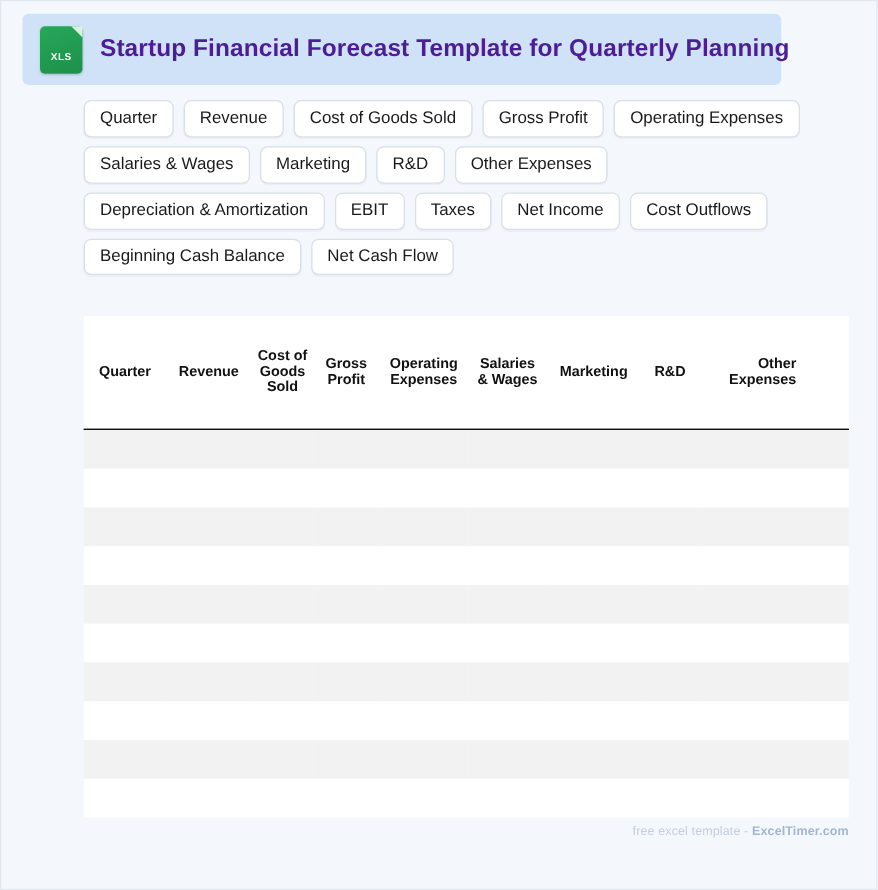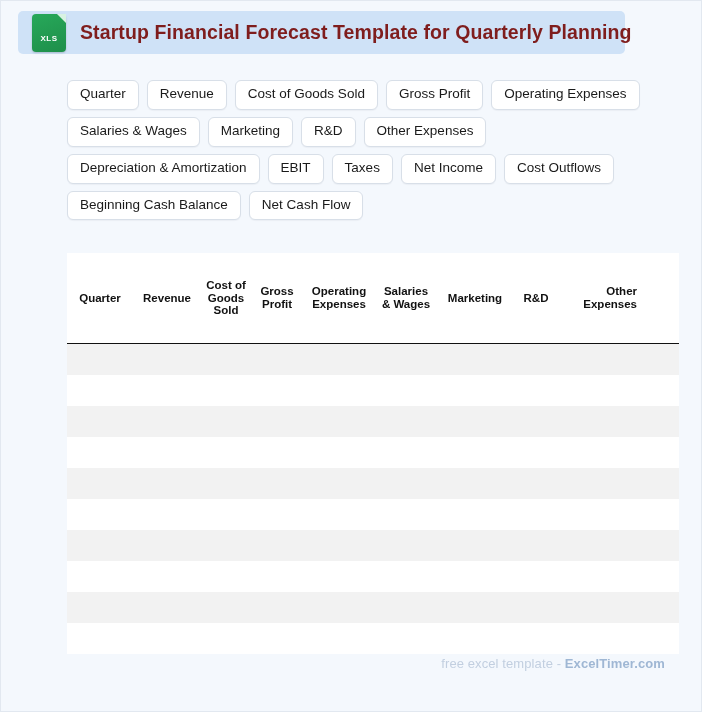--- a/index.html
+++ b/index.html
@@ -21,21 +21,21 @@
     box-sizing: border-box;
     border: 1px solid #e2e8f0;
   }
 
   
   .header {
     position: absolute;
     left: 17px;
     top: 10px;
     width: 607px;
-    height: 43px;
+    height: 57px;
     background: #cfe2f7;
     border-radius: 5px;
     display: flex;
     align-items: center;
     padding-left: 14px;
     box-sizing: border-box;
   }
   .xls-icon {
     width: 34px;
     height: 38px;
@@ -59,21 +59,21 @@
     bottom: 9px;
     text-align: center;
     color: #ffffff;
     font-size: 8px;
     font-weight: bold;
     letter-spacing: .4px;
     font-family: "Liberation Sans", sans-serif;
   }
   .header-title {
     margin-left: 14px;
-    color: #7f1d1d;
+    color: #4c1d95;
     font-size: 19.5px;
     font-weight: bold;
     letter-spacing: .1px;
     white-space: nowrap;
   }
 
   
   .chips {
     position: absolute;
     left: 66px;
@@ -126,23 +126,23 @@
     border: none;
     background: #ffffff;
   }
   table.grid tbody tr.alt td {
     background: #f2f2f2;
   }
 
   
   .footer {
     position: absolute;
-    right: 36px;
+    right: 22px;
     bottom: 40px;
-    font-size: 13px;
+    font-size: 10px;
     color: #c2cfe0;
     letter-spacing: .1px;
   }
   .footer .brand {
     color: #9fb7d4;
     font-weight: bold;
   }
 </style>
 </head>
 <body>

